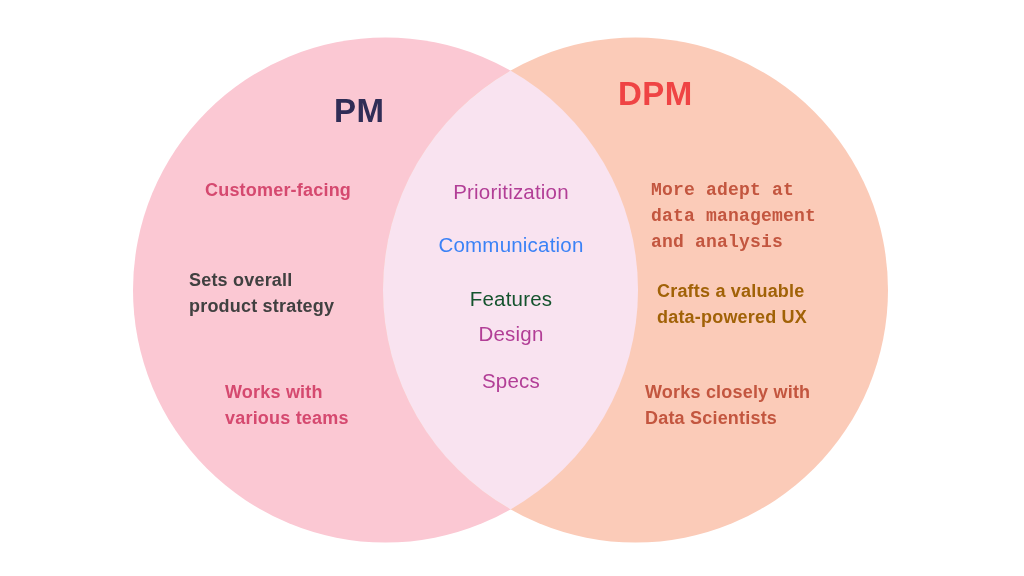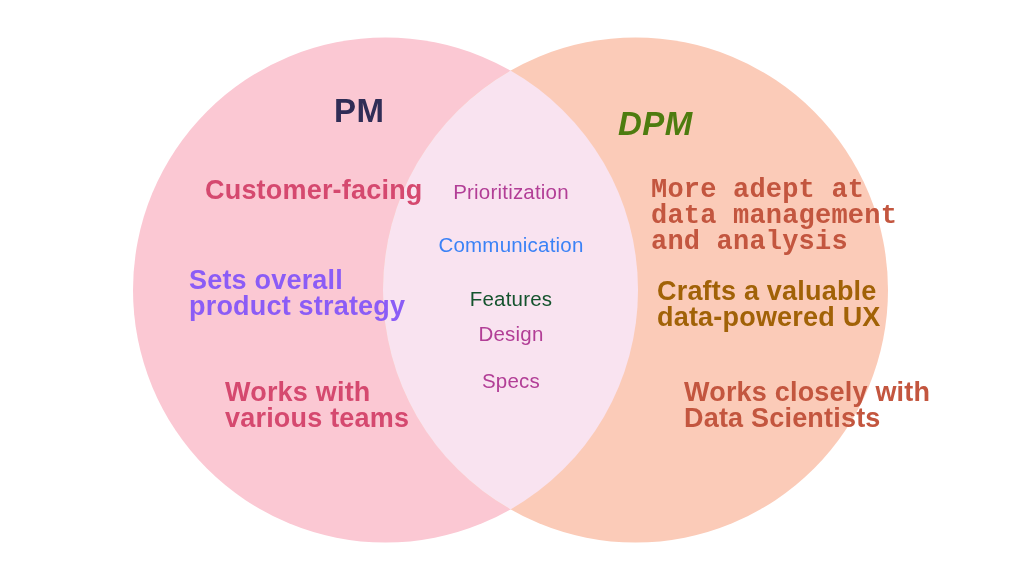--- a/index.html
+++ b/index.html
@@ -11,21 +11,21 @@
     background: #ffffff;
     font-family: "Liberation Sans", "DejaVu Sans", sans-serif;
     padding-left: 44px;
   }
   .venn-svg { position: absolute; left: 0; top: 0; width: 1024px; height: 576px; }
   .txt {
     position: absolute;
     font-weight: 700;
     white-space: pre-line;
     line-height: 26px;
-    font-size: 27px;
+    font-size: 18px;
     letter-spacing: 0.2px;
   }
   .title {
     position: absolute;
     font-weight: 700;
     font-size: 33px;
     line-height: 40px;
     letter-spacing: 0.5px;
   }
   .center-col-item {
@@ -45,35 +45,35 @@
 <div class="canvas">
 
   <svg class="venn-svg" viewBox="0 0 1024 576">
     <circle cx="385.5" cy="290" r="252.5" fill="#FBC8D3"></circle>
     <circle cx="635.5" cy="290" r="252.5" fill="#FBCBB8"></circle>
     <path d="M 510.5 70.6 A 252.5 252.5 0 0 1 510.5 509.4 A 252.5 252.5 0 0 1 510.5 70.6 Z" fill="#F9E3F0"></path>
   </svg>
 
   <div class="title" style="left:334px; top:91px; color:#302D56;">PM</div>
 
-  <div class="title" style="left:618px; top:104px; color:#4d7c0f;font-style:italic;">DPM</div>
+  <div class="title" style="left:618px; top:74px; color:#ef4444;">DPM</div>
 
   <div class="txt" style="left:205px; top:177px; color:#D5496F;">Customer-facing</div>
-  <div class="txt" style="left:189px; top:267px; color:#8b5cf6;">Sets overall
+  <div class="txt" style="left:189px; top:267px; color:#404040;">Sets overall
 product strategy</div>
   <div class="txt" style="left:225px; top:371px; color:#D5496F;margin-top:8px;">Works with
 various teams</div>
 
   <div class="center-col-item" style="top:179px; color:#B23E96;">Prioritization</div>
   <div class="center-col-item" style="top:232px; color:#3b82f6;">Communication</div>
   <div class="center-col-item" style="top:286px; color:#14532d;">Features</div>
   <div class="center-col-item" style="top:321px; color:#B23E96;">Design</div>
   <div class="center-col-item" style="top:368px; color:#B23E96;">Specs</div>
 
   <div class="txt" style="left:651px; top:177px; color:#C3563F;font-family:Liberation Mono, monospace;">More adept at
 data management
 and analysis</div>
   <div class="txt" style="left:657px; top:278px; color:#a16207;">Crafts a valuable
 data-powered UX</div>
-  <div class="txt" style="left:645px; top:379px; color:#C3563F;margin-left:39px;">Works closely with
+  <div class="txt" style="left:645px; top:379px; color:#C3563F;">Works closely with
 Data Scientists</div>
 
 </div>
 
 </body></html>

